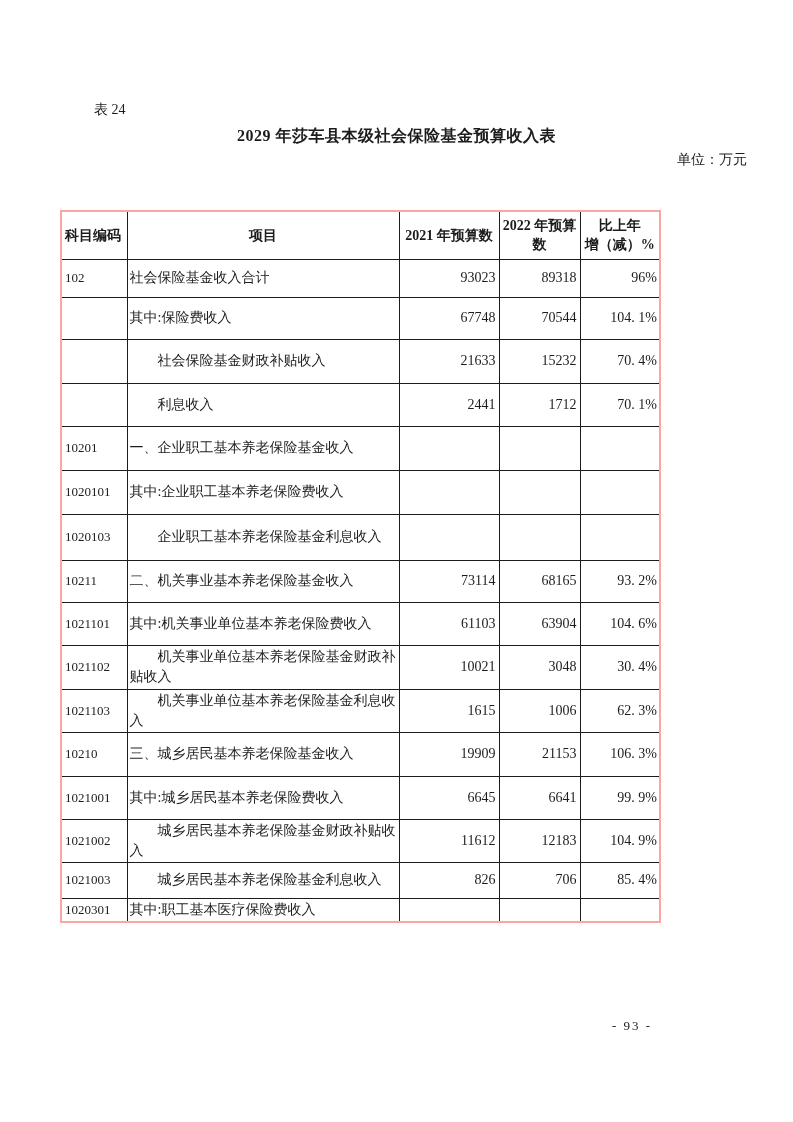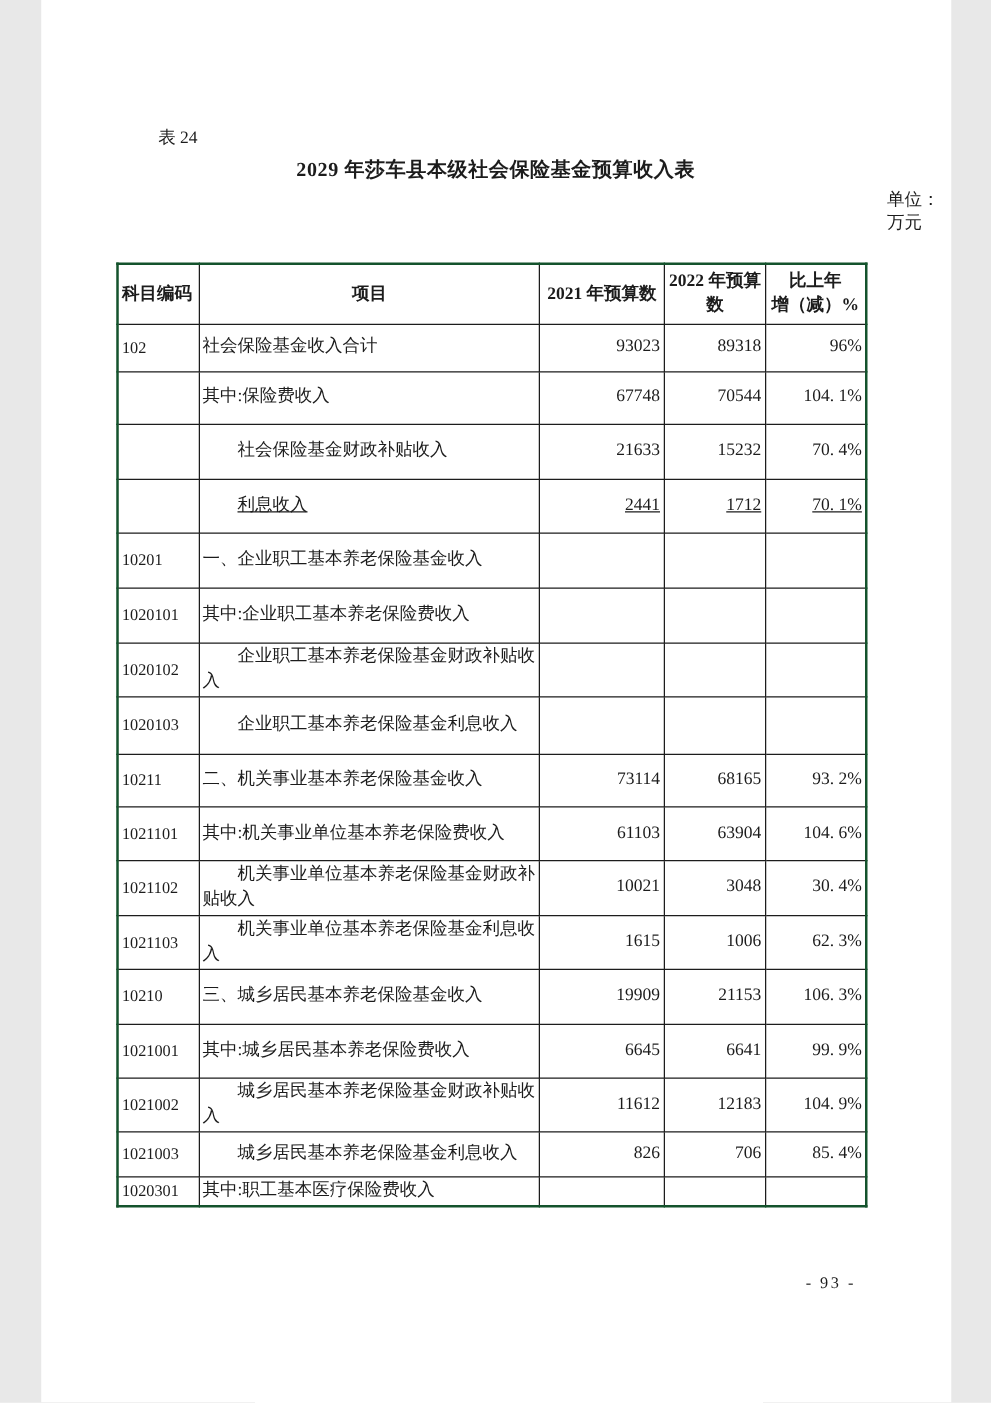--- a/index.html
+++ b/index.html
@@ -1,18 +1,18 @@
 <!DOCTYPE html>
 <html><head>
 <meta charset="utf-8">
 <style>
   html,body { margin:0; padding:0; background:#e8e8e8; }
   .page {
     position:relative;
-    width:728px; height:1122px;
+    width:793px; height:1122px;
     margin:0 auto;
     background:#ffffff;
     font-family:"Liberation Serif","DejaVu Serif",serif;
     color:#1c1c1c;
     overflow:hidden;
   }
   .table-label {
     position:absolute; left:94px; top:101px;
     font-size:14px;
   }
@@ -23,21 +23,21 @@
   }
   .unit-label {
     position:absolute; left:645px; top:151px;
     font-size:14px;
     margin-left:32px;
   }
   table.budget-table {
     position:absolute; left:60px; top:210px;
     width:599px;
     border-collapse:collapse; table-layout:fixed;
-    border:2px solid #14532d;
+    border:2px solid #fca5a5;
   }
   .budget-table th, .budget-table td {
     border:1px solid #1c1c1c;
     font-size:14px;
     vertical-align:middle;
     overflow:hidden;
     padding:0;
   }
   .budget-table thead tr { height:48px; }
   .budget-table th { font-weight:bold; text-align:center; line-height:19px; padding:2px 1px; }
@@ -101,44 +101,37 @@
           <td class="cell-num">70544</td>
           <td class="cell-pct">104. 1%</td>
         </tr>
         <tr style="height: 44px;">
           <td class="cell-code"></td>
           <td class="cell-item indented">社会保险基金财政补贴收入</td>
           <td class="cell-num">21633</td>
           <td class="cell-num">15232</td>
           <td class="cell-pct">70. 4%</td>
         </tr>
-        <tr style="height: 43px; text-decoration: underline;">
+        <tr style="height: 43px;">
           <td class="cell-code"></td>
           <td class="cell-item indented">利息收入</td>
           <td class="cell-num">2441</td>
           <td class="cell-num">1712</td>
           <td class="cell-pct">70. 1%</td>
         </tr>
         <tr style="height: 44px;">
           <td class="cell-code">10201</td>
           <td class="cell-item">一、企业职工基本养老保险基金收入</td>
           <td class="cell-num"></td>
           <td class="cell-num"></td>
           <td class="cell-pct"></td>
         </tr>
         <tr style="height: 44px;">
           <td class="cell-code">1020101</td>
           <td class="cell-item">其中:企业职工基本养老保险费收入</td>
-          <td class="cell-num"></td>
-          <td class="cell-num"></td>
-          <td class="cell-pct"></td>
-        </tr>
-        <tr style="height: 43px;">
-          <td class="cell-code">1020102</td>
-          <td class="cell-item indented">企业职工基本养老保险基金财政补贴收入</td>
           <td class="cell-num"></td>
           <td class="cell-num"></td>
           <td class="cell-pct"></td>
         </tr>
         <tr style="height: 46px;">
           <td class="cell-code">1020103</td>
           <td class="cell-item indented">企业职工基本养老保险基金利息收入</td>
           <td class="cell-num"></td>
           <td class="cell-num"></td>
           <td class="cell-pct"></td>

